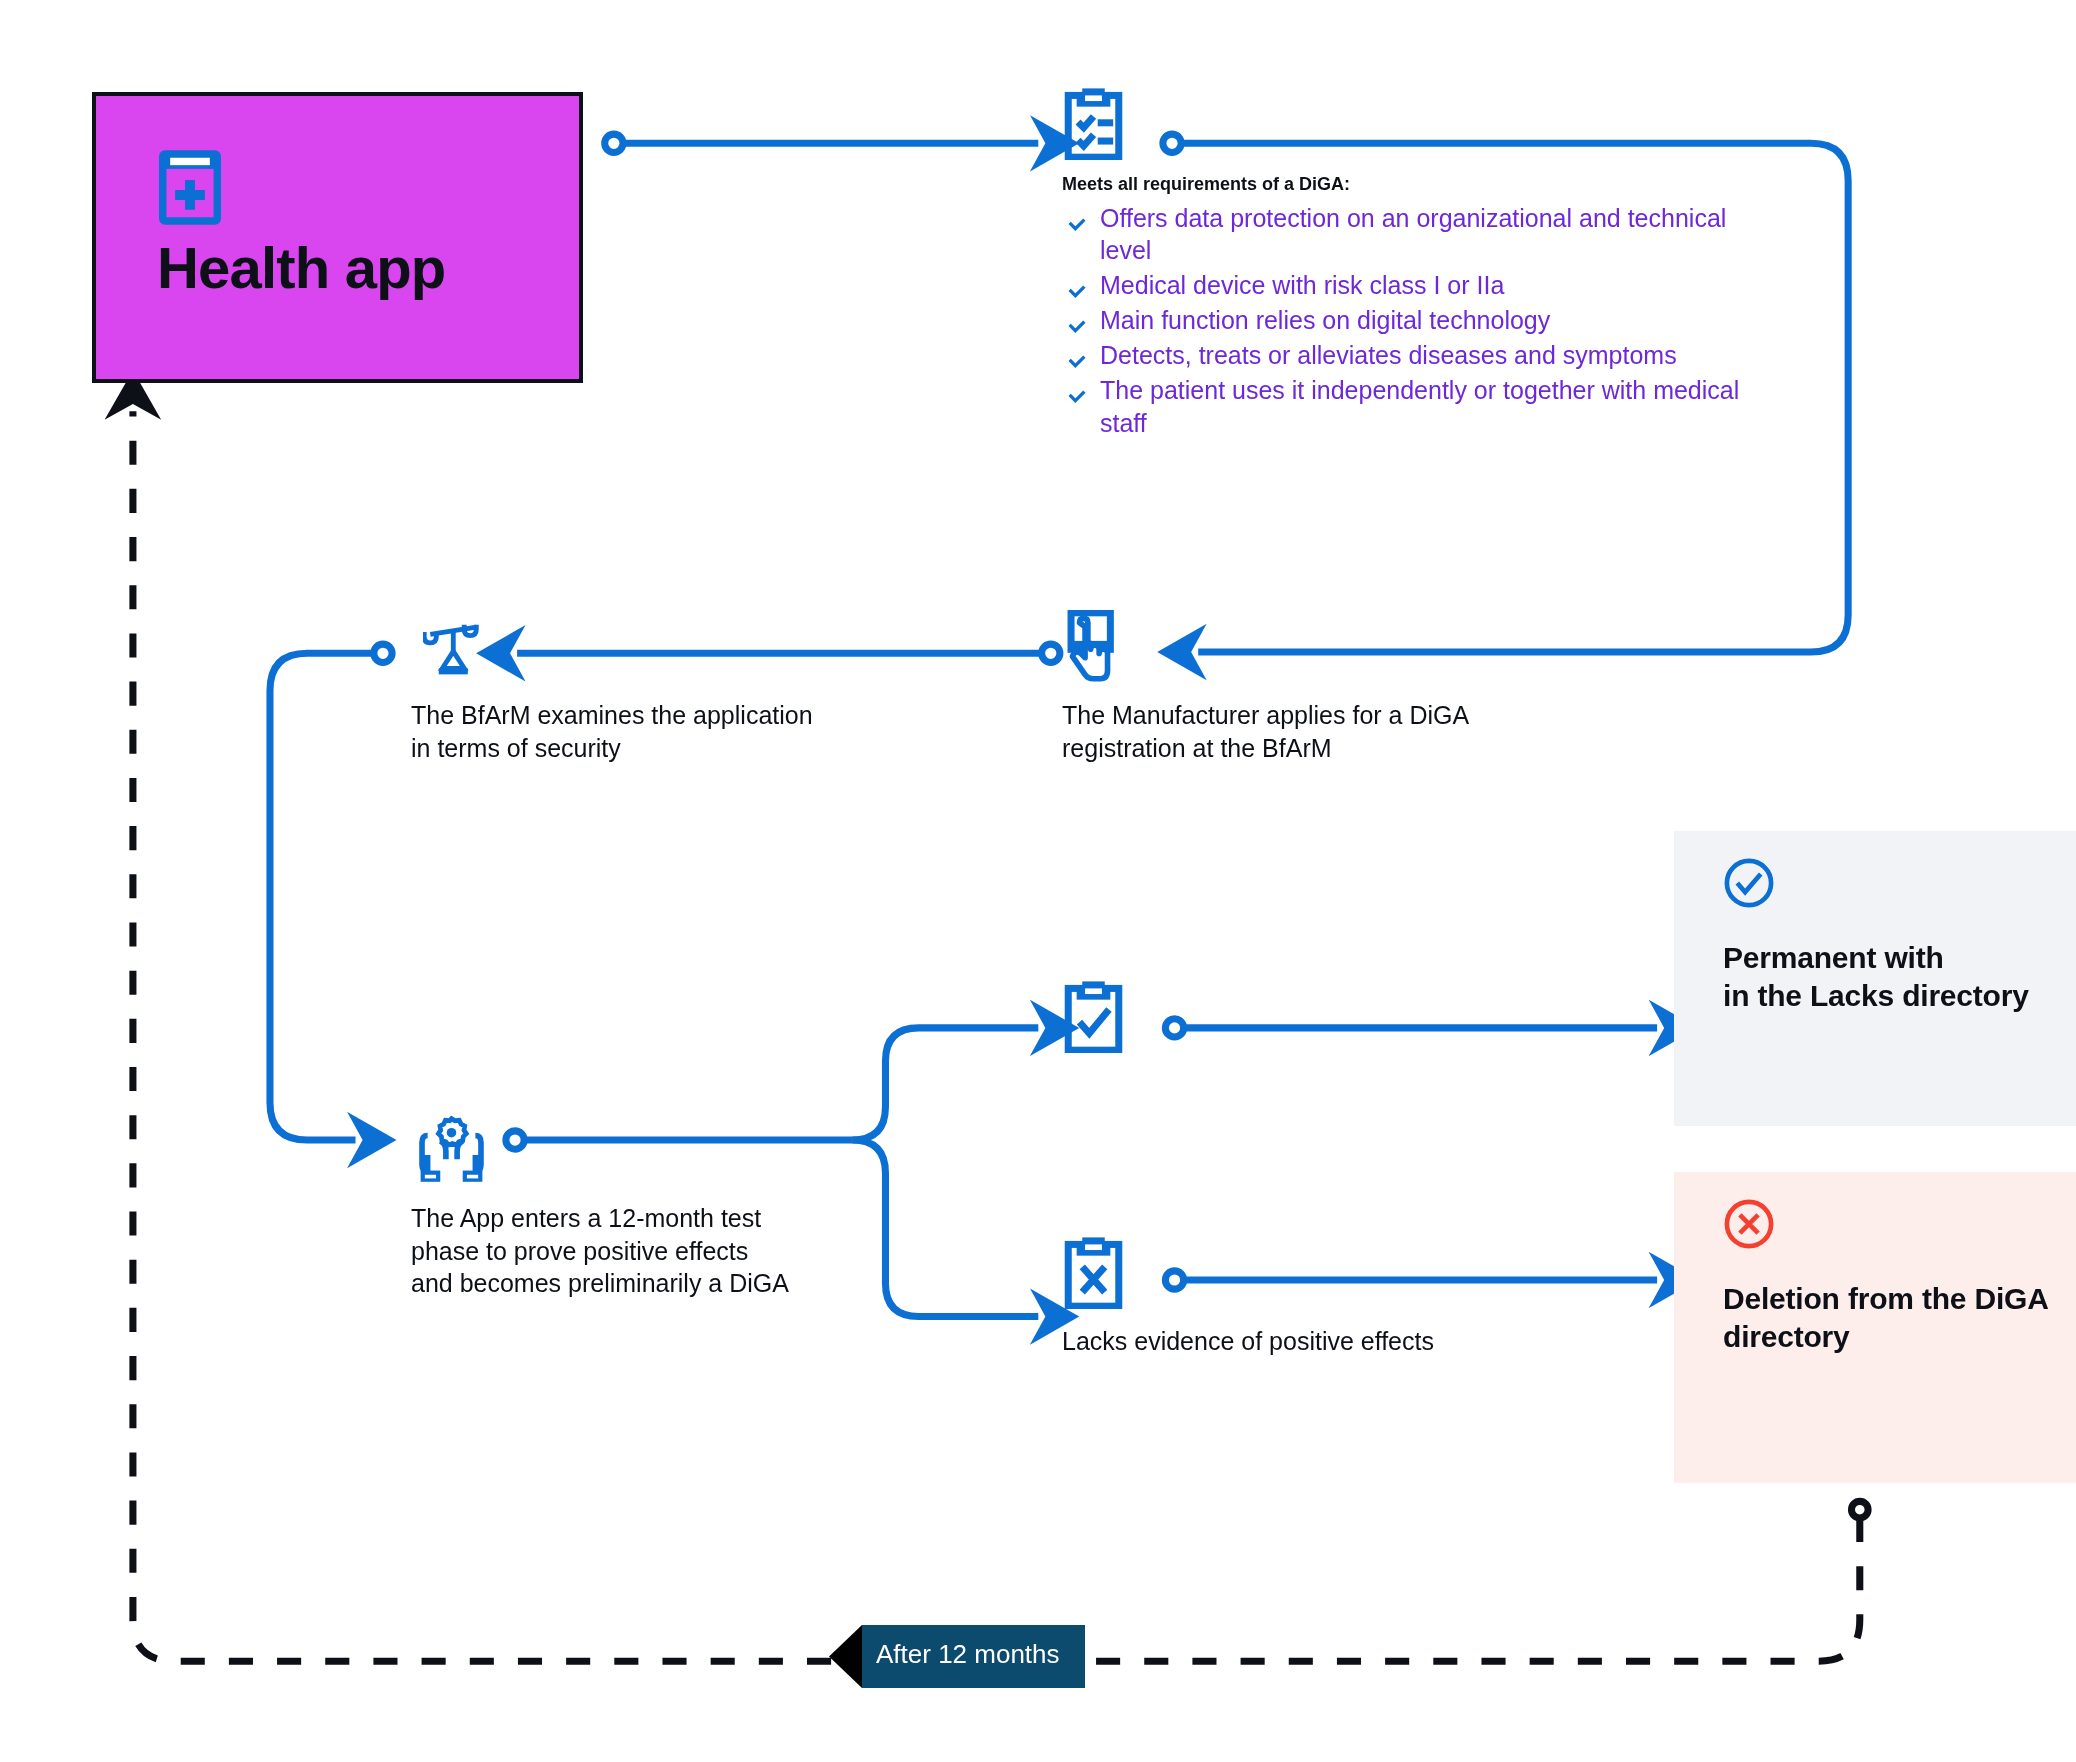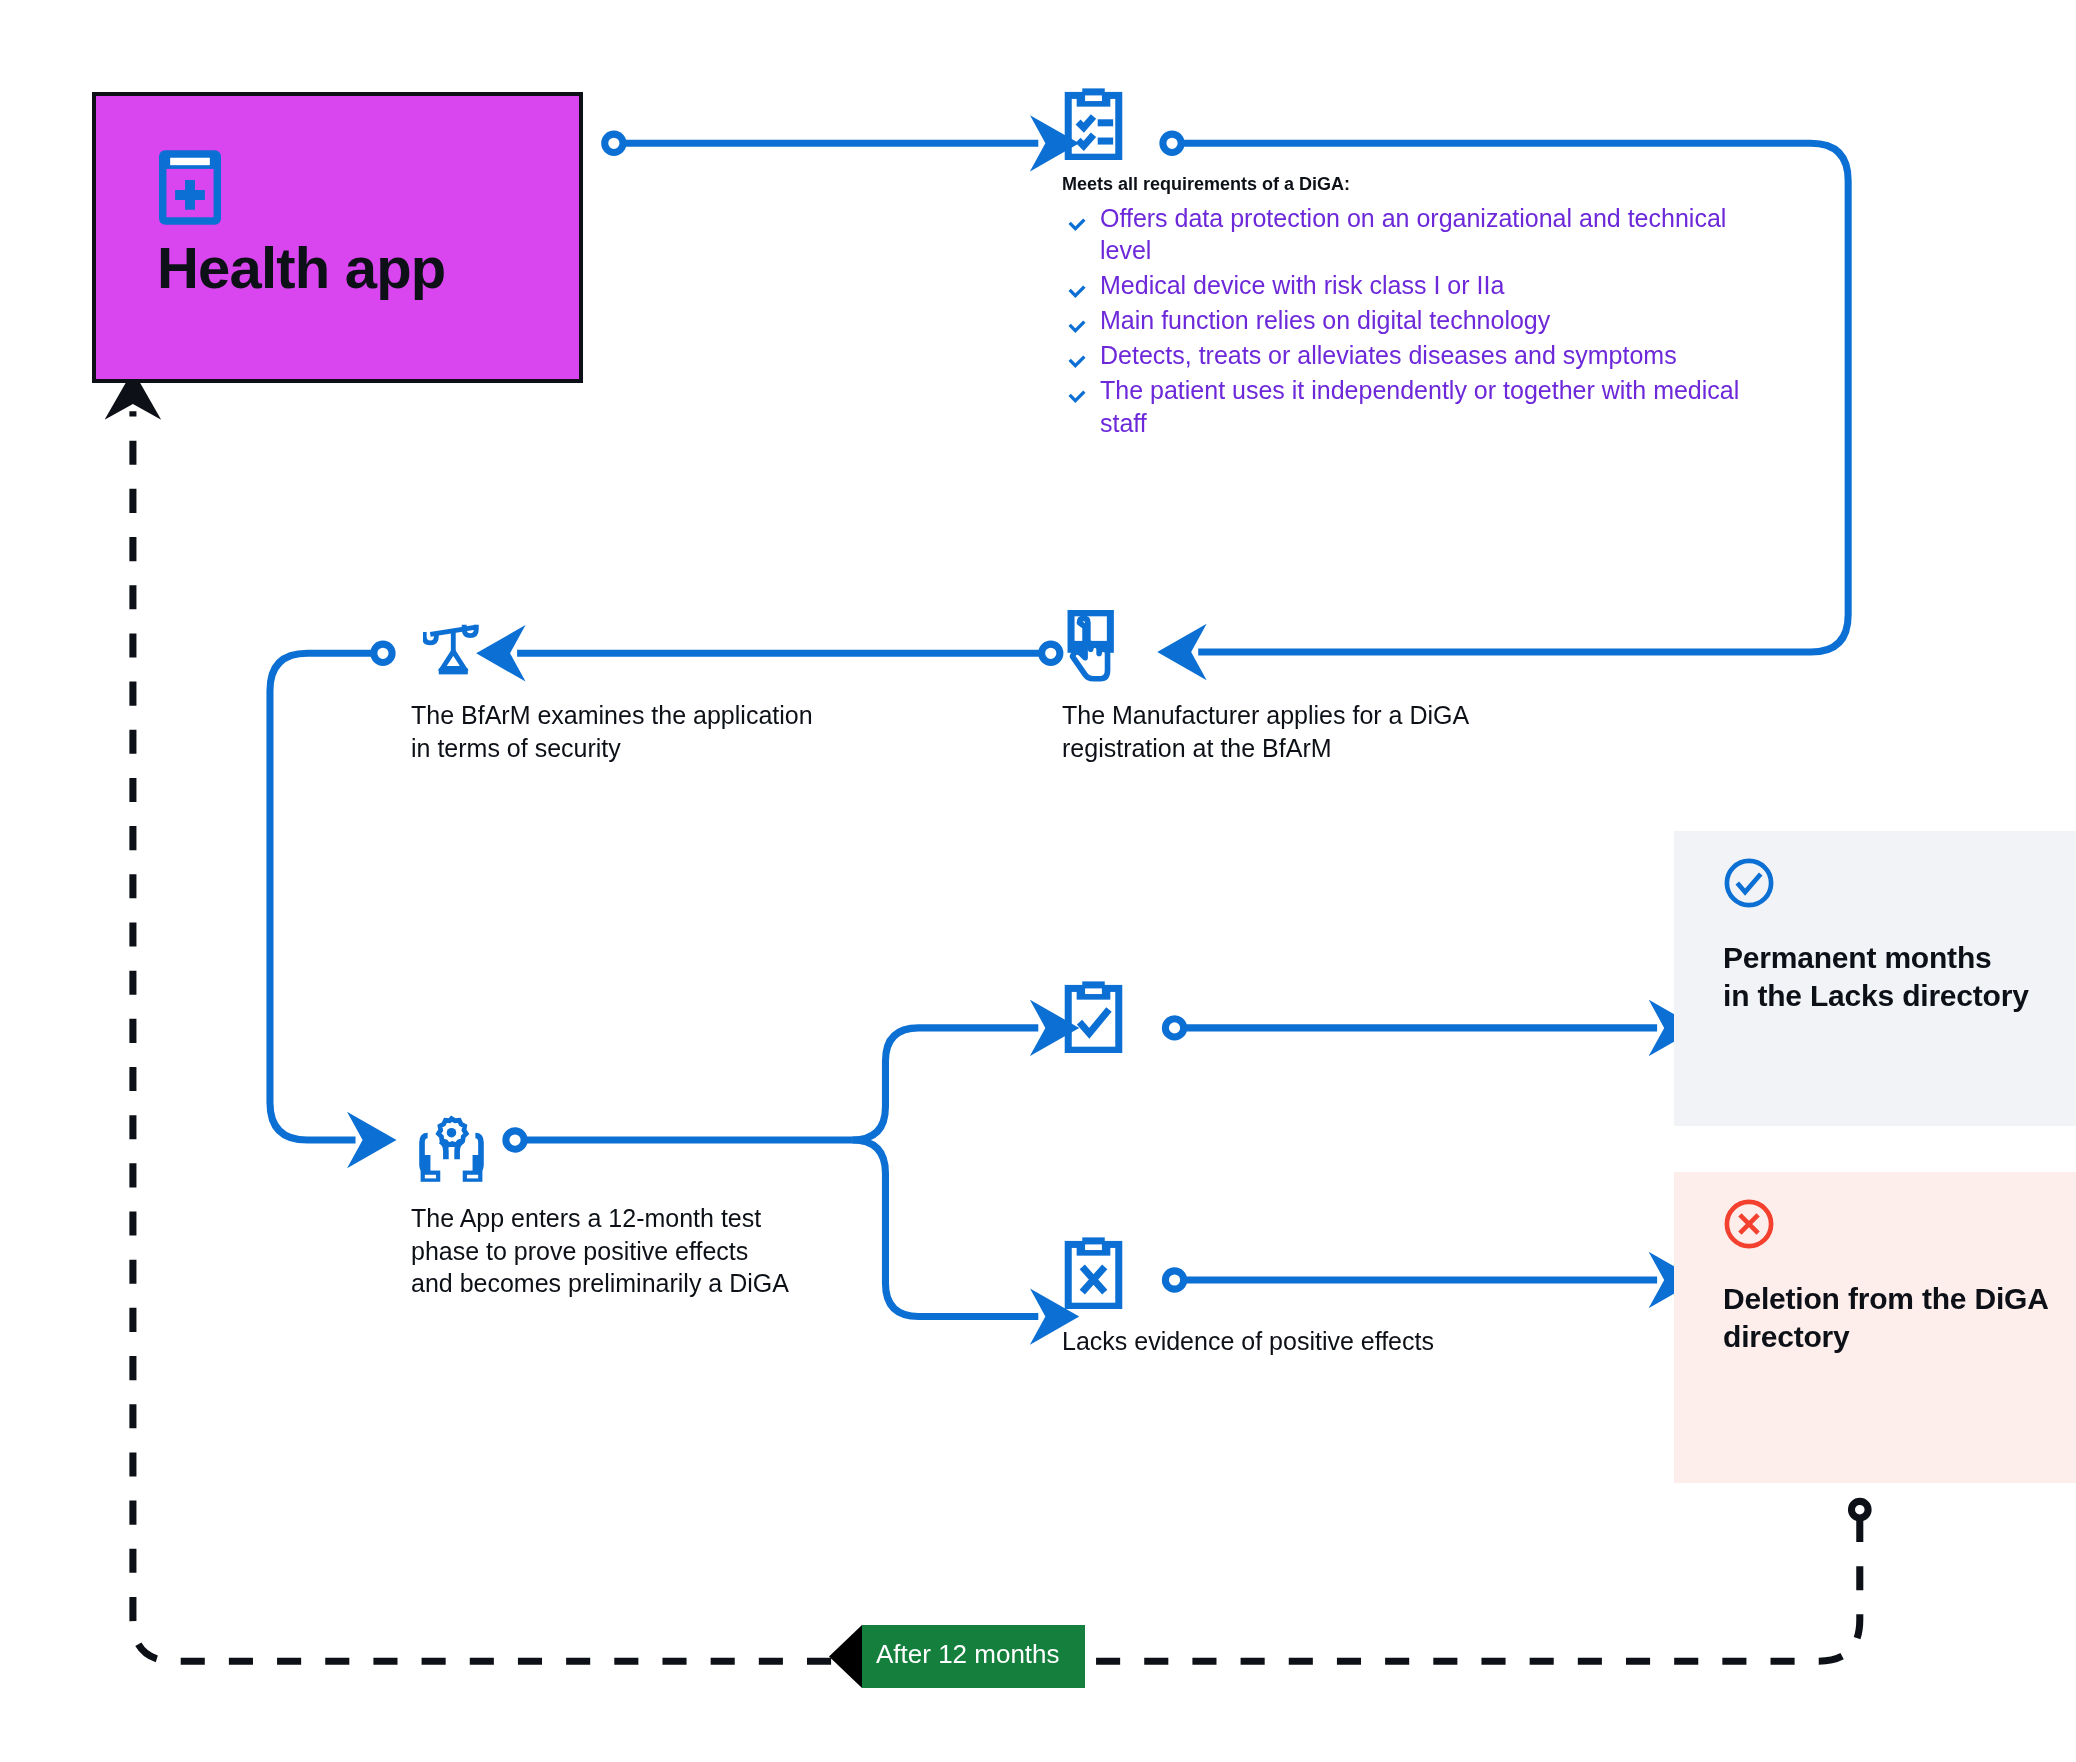--- a/index.html
+++ b/index.html
@@ -72,21 +72,21 @@
   .banner{
     position:absolute; left:829px; top:1625px; height:63px;
     display:flex; align-items:center;
   }
   .banner .tip{
     width:33px; height:63px;
     background:#000;
     clip-path:polygon(100% 0, 100% 100%, 0 50%);
   }
   .banner .body{
-    height:63px; background:#15803d; color:#fff;
+    height:63px; background:#0c4a6e; color:#fff;
     font-size:26px; font-weight:400;
     display:flex; align-items:center; padding:0 25px 4px 14px;
     white-space:nowrap;
   }
 </style>
 </head>
 <body>
 
 <div id="stage">
 
@@ -296,21 +296,21 @@
   </div>
 
   <div class="panel" id="panel-permanent">
     <span>
       <svg width="52" height="52" viewBox="0 0 40 40">
         <circle cx="20" cy="20" r="17" fill="none" stroke="#0c6fd4" stroke-width="3.6"></circle>
         <path d="M11,20 l6,7 l12,-14" fill="none" stroke="#0c6fd4" stroke-width="3.6"></path>
       </svg>
     </span>
     <div class="panel-title">
-      <span>Permanent months</span><br>
+      <span>Permanent with</span><br>
       <span>in the Lacks directory</span>
     </div>
   </div>
 
   <div class="panel" id="panel-deleted">
     <span>
       <svg width="52" height="52" viewBox="0 0 40 40">
         <circle cx="20" cy="20" r="17" fill="none" stroke="#f4402e" stroke-width="3.6"></circle>
         <path d="M13,13 l14,14 M27,13 l-14,14" fill="none" stroke="#f4402e" stroke-width="3.6"></path>
       </svg>

